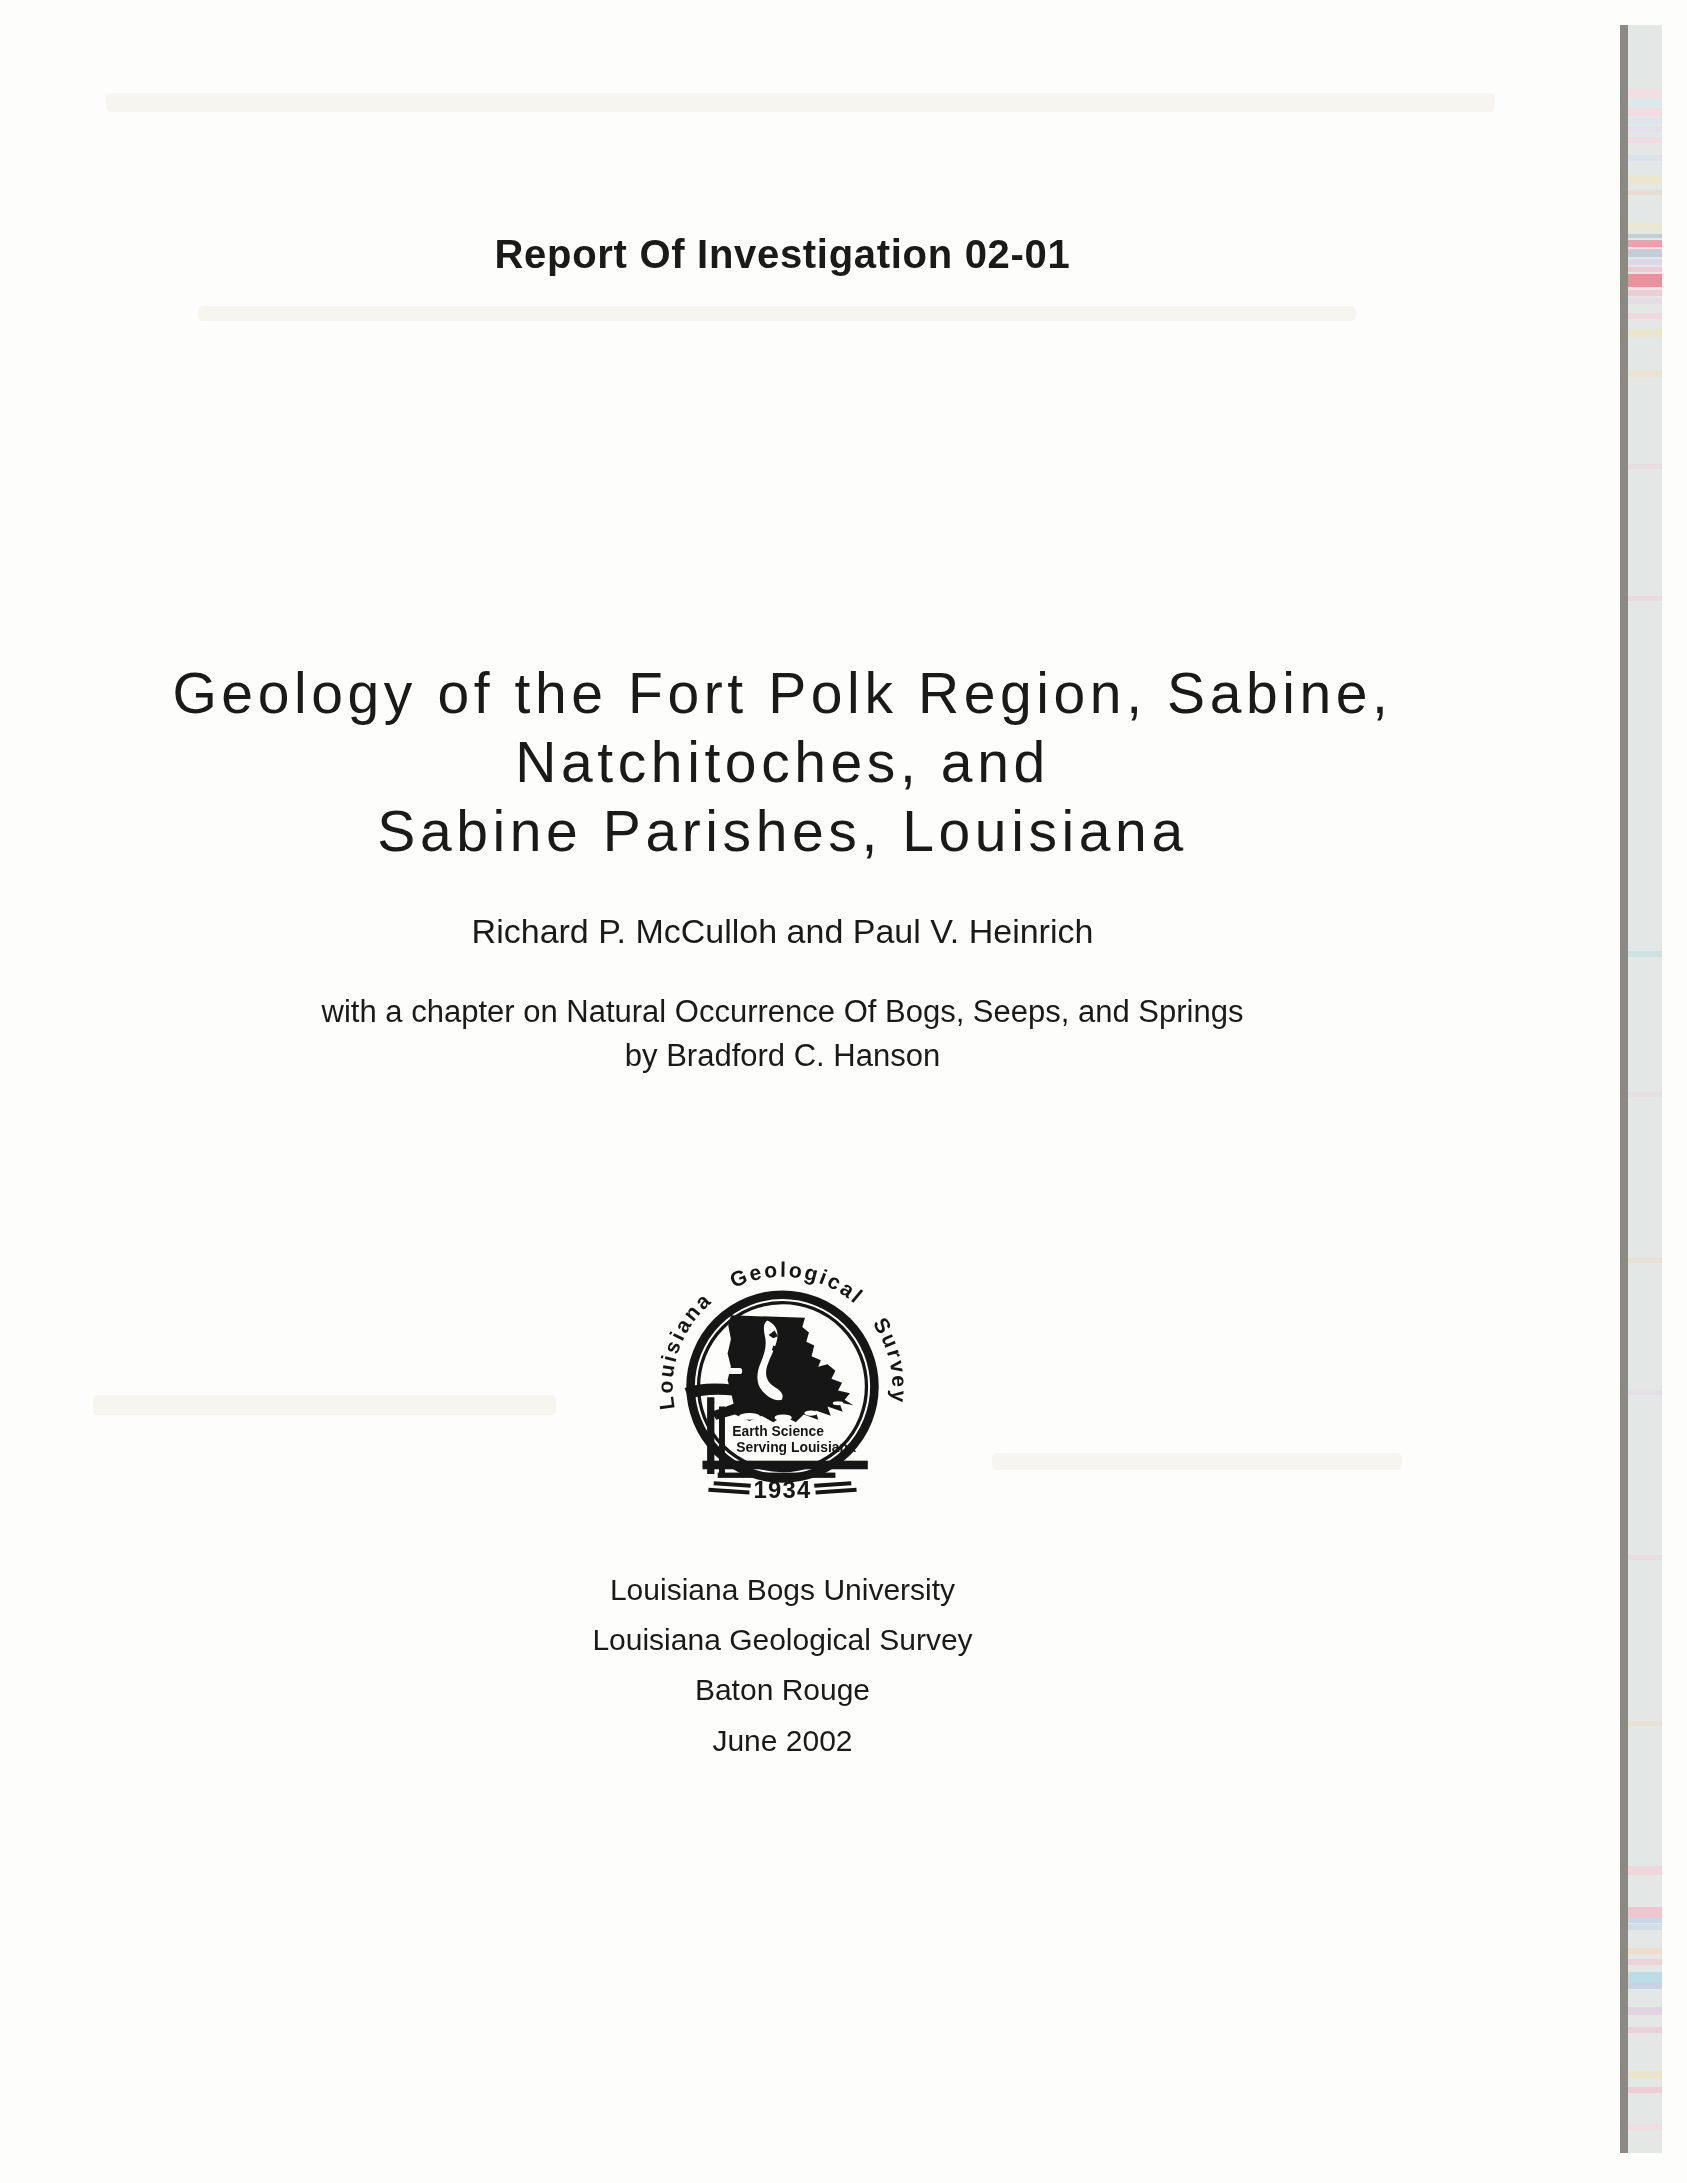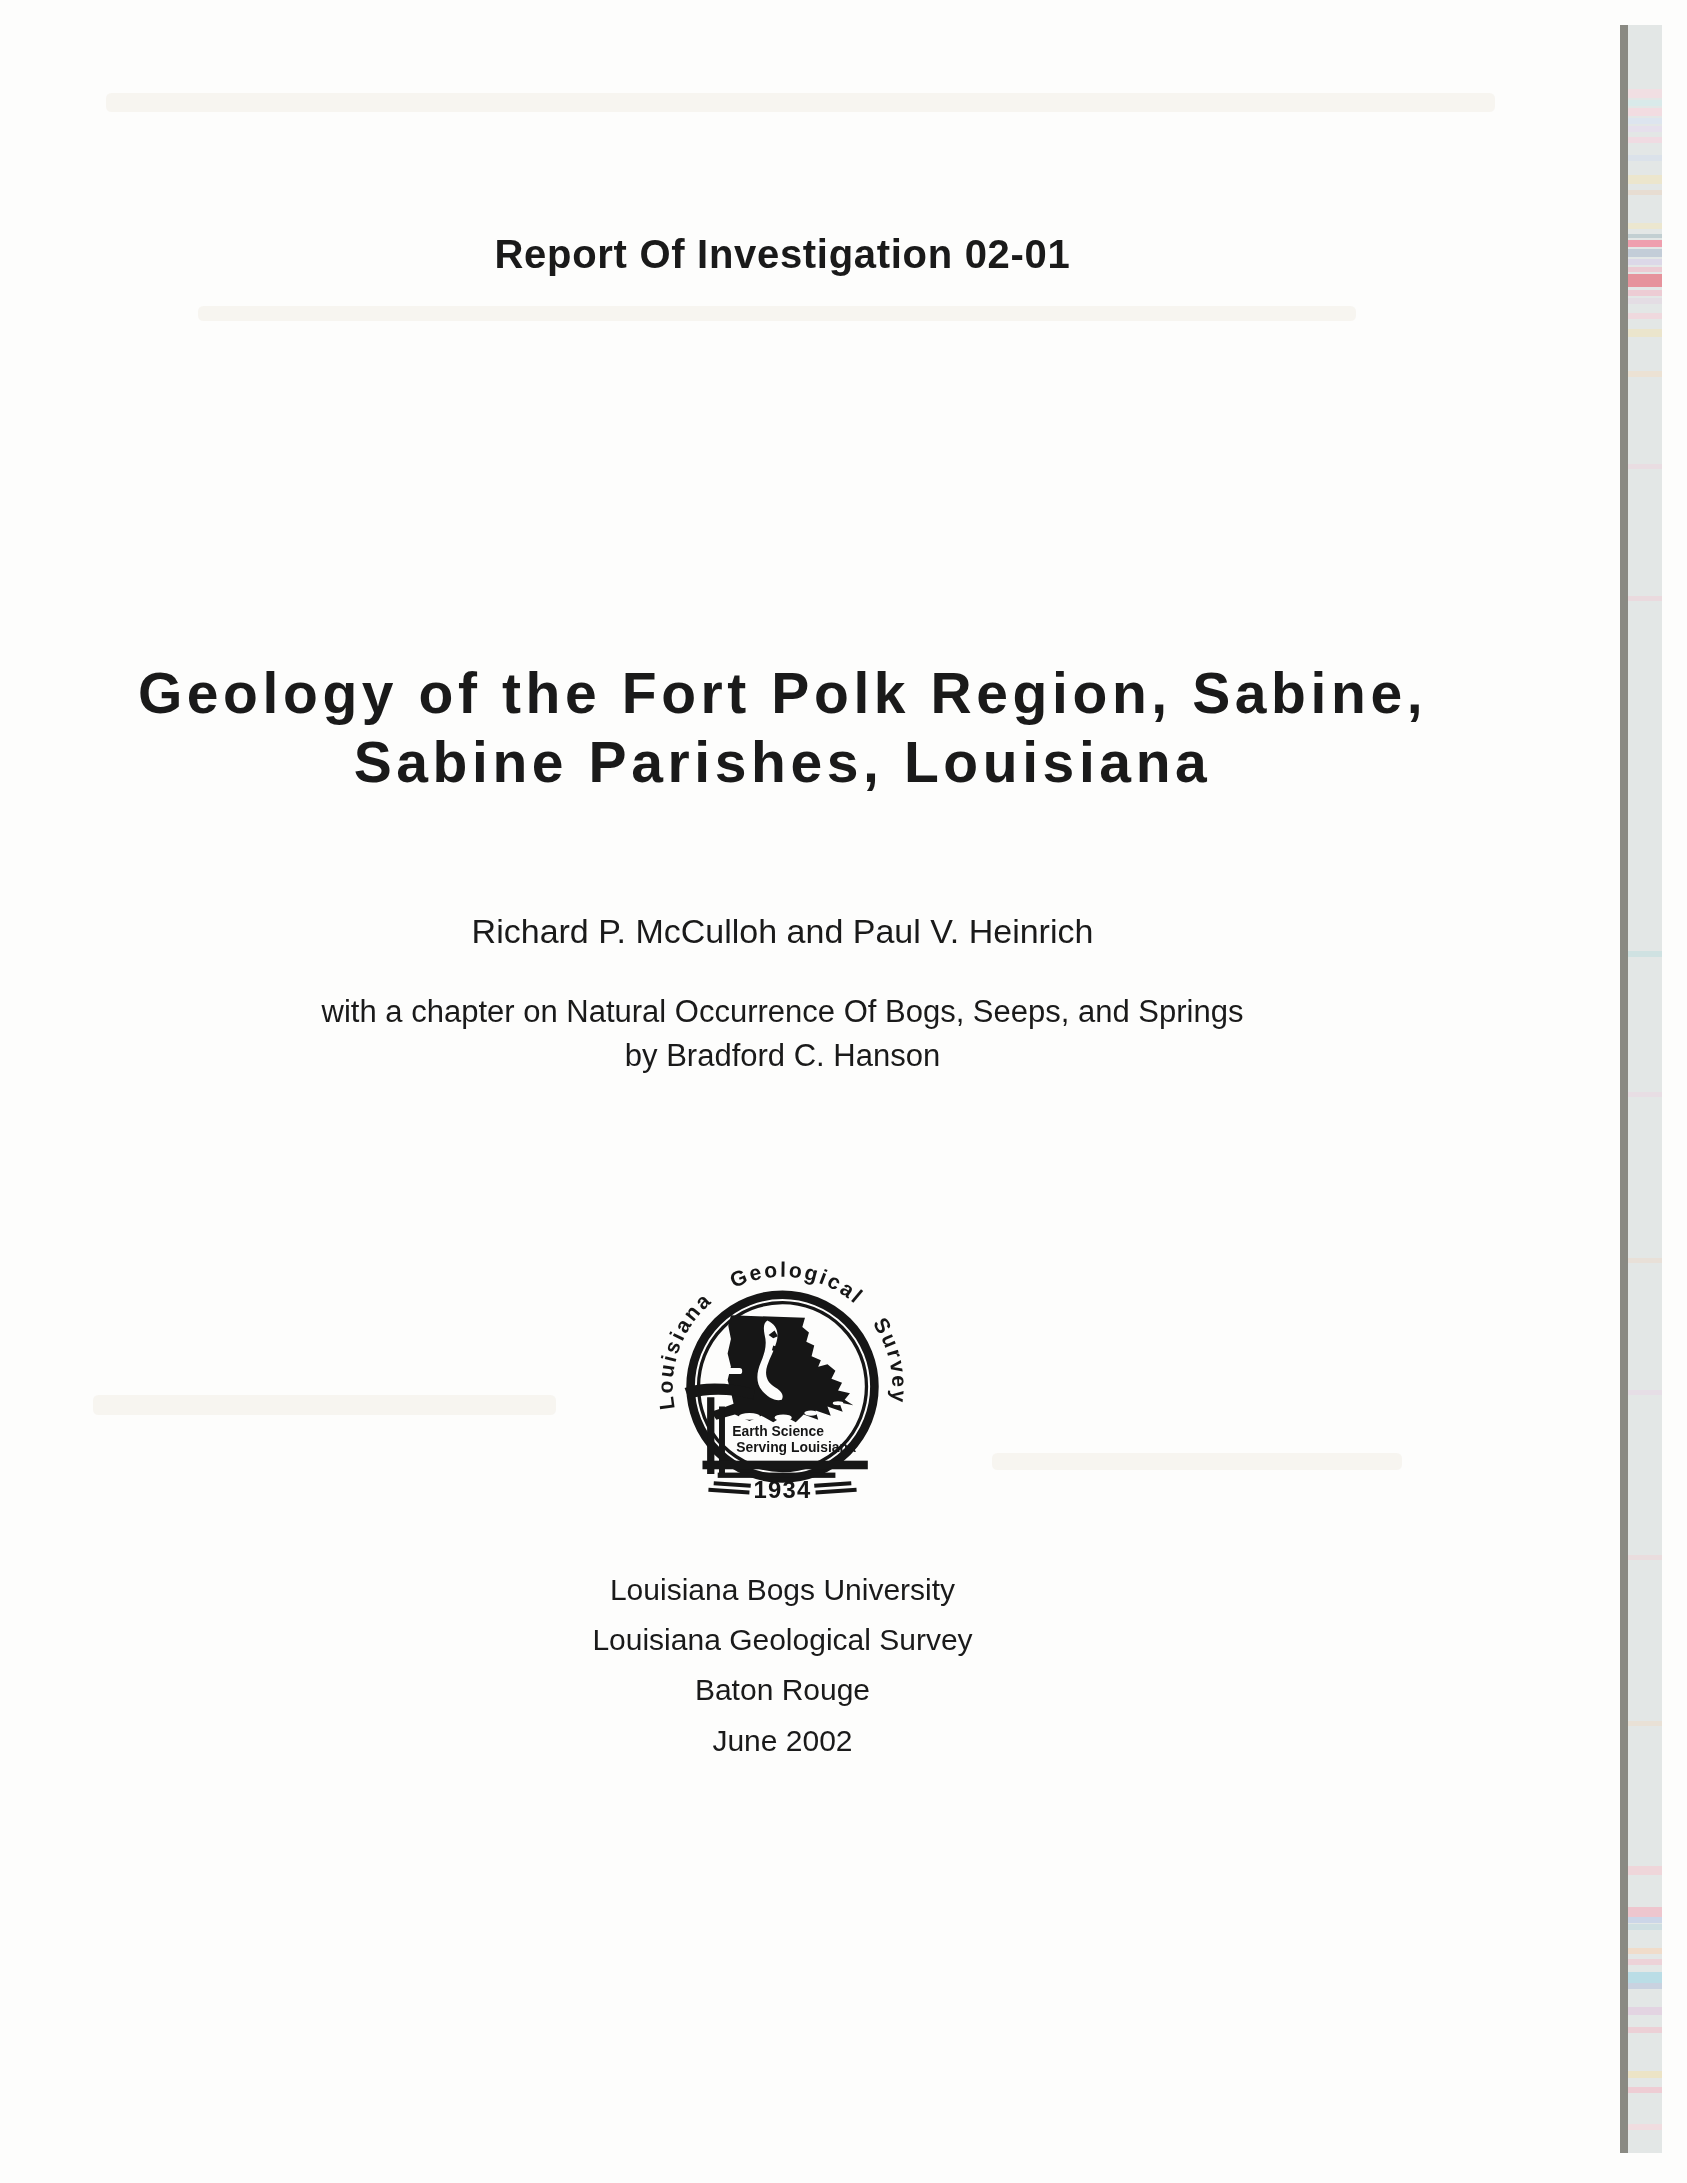--- a/index.html
+++ b/index.html
@@ -10,21 +10,21 @@
     overflow:hidden;
     font-family:"Liberation Sans",sans-serif;
     color:#1a1a1a;
   }
   
   .col{
     position:absolute;left:0;width:1565px;
     text-align:center;
   }
   .report-no{top:232px;font-size:40px;font-weight:bold;letter-spacing:0.7px;line-height:44px;}
-  .main-title{top:659px;font-size:57px;font-weight:bold;letter-spacing:4.6px;line-height:69px;}
+  .main-title{top:659px;font-size:57px;font-weight:normal;letter-spacing:4.6px;line-height:69px;}
   .authors{top:911px;font-size:34px;line-height:41px;}
   .chapter-note{top:990px;font-size:31px;line-height:44px;}
   .publisher{top:1565px;font-size:30px;line-height:50px;}
   .pub-date{top:1722px;font-size:30px;line-height:37px;}
 
   .seal{position:absolute;left:650px;top:1257px;width:265px;height:246px;}
   .seal svg{display:block;}
   .seal-text{font-family:"Liberation Sans",sans-serif;font-weight:bold;fill:#161616;}
 
   .scan-strip{position:absolute;}
@@ -46,20 +46,21 @@
 
   <div class="noise n1"></div>
   <div class="noise n2"></div>
   <div class="noise n3"></div>
   <div class="noise n4"></div>
 
   <div class="col report-no">Report Of Investigation 02-01</div>
 
   <div class="col main-title">
     <div>Geology of the Fort Polk Region, Sabine,</div>
+    <div>Natchitoches, and</div>
     <div>Sabine Parishes, Louisiana</div>
   </div>
 
   <div class="col authors">Richard P. McCulloh and Paul V. Heinrich</div>
 
   <div class="col chapter-note">
     <div>with a chapter on Natural Occurrence Of Bogs, Seeps, and Springs</div>
     <div>by Bradford C. Hanson</div>
   </div>
 

